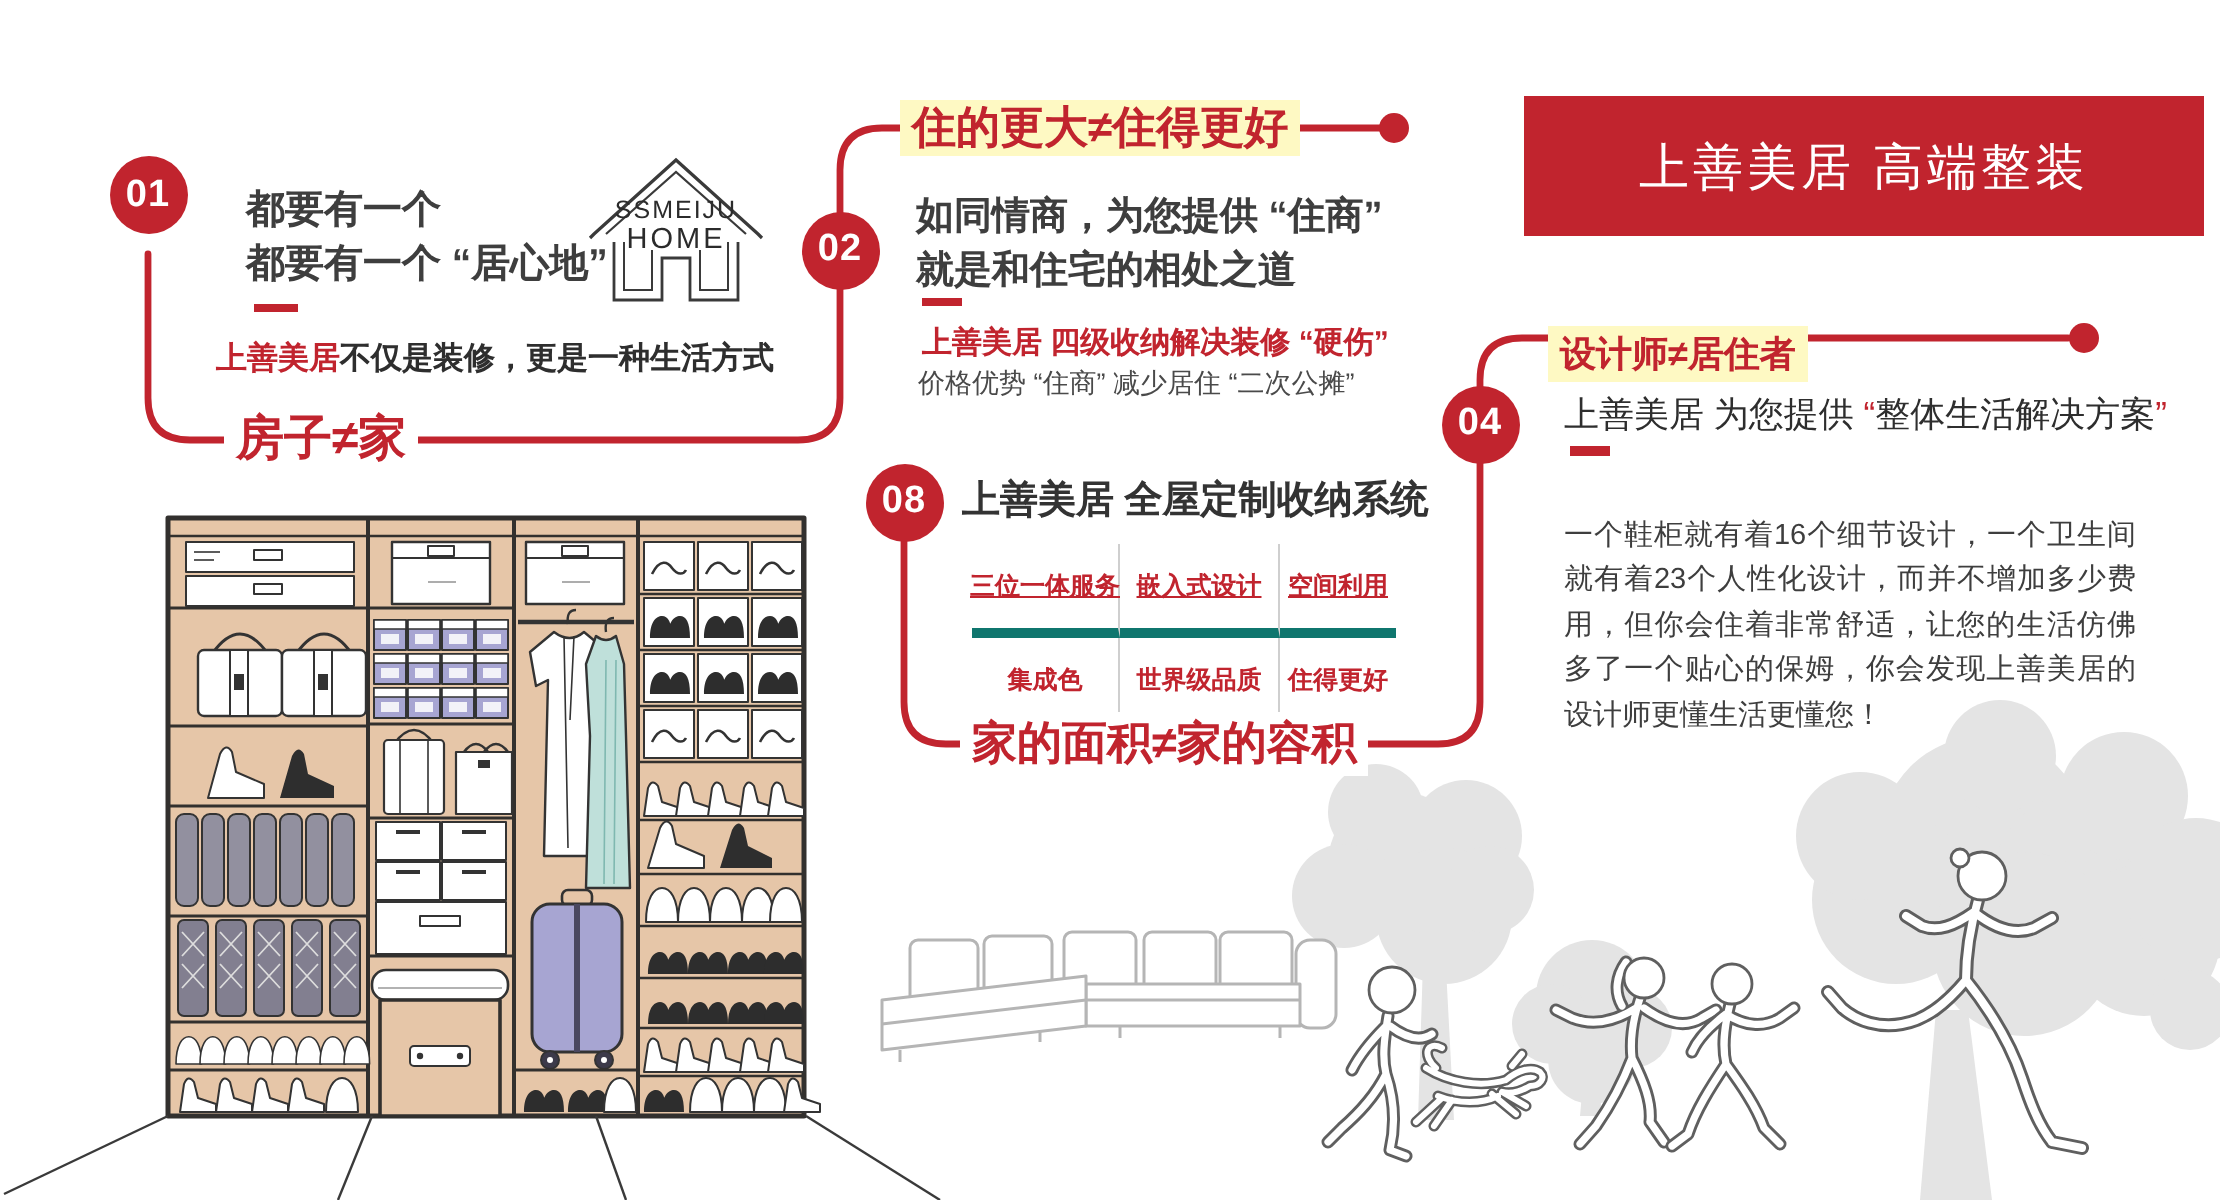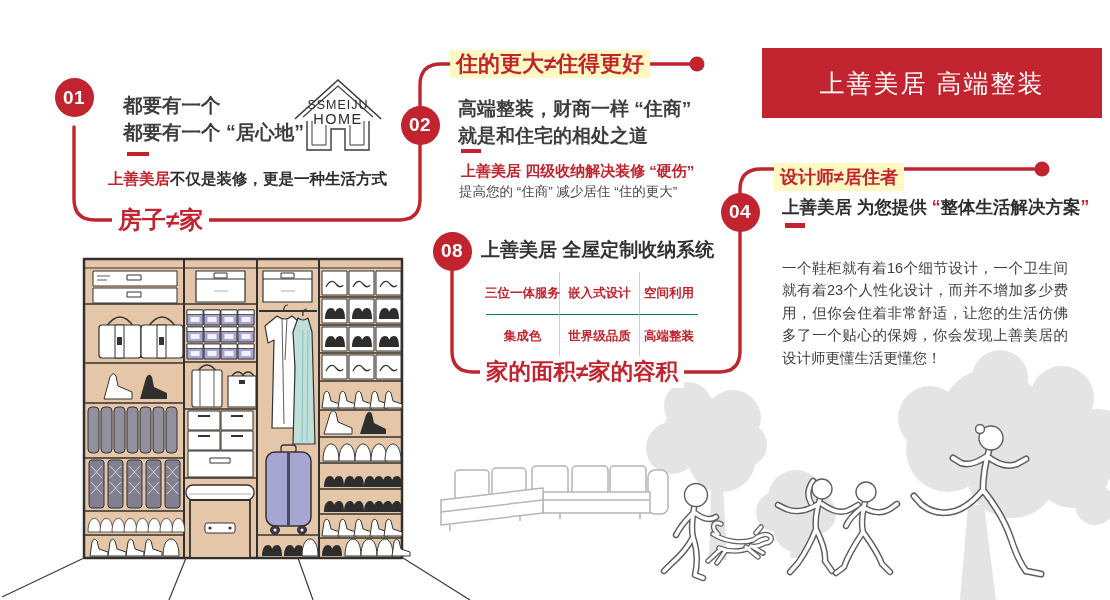--- a/index.html
+++ b/index.html
@@ -17,21 +17,21 @@
   .body-lines{position:absolute;color:var(--text);font-weight:600;white-space:nowrap;}
   .hl-red{position:absolute;color:var(--red);font-weight:bold;white-space:nowrap;}
   .note-gray{position:absolute;color:#4A4A4A;font-weight:500;white-space:nowrap;}
   #banner{position:absolute;left:762px;top:48px;width:340px;height:70px;background:var(--red);
           color:#fff;display:flex;align-items:center;justify-content:center;
           font-size:25px;font-weight:normal;letter-spacing:2px;white-space:nowrap;}
   #s03-table{position:absolute;left:486px;top:272px;display:grid;grid-template-columns:74px 80px 58px;}
   #s03-table .cell{height:42px;display:flex;align-items:center;justify-content:center;
        color:var(--red);font-weight:bold;font-size:12.5px;white-space:nowrap;}
   #s03-table .cb{border-right:1px solid #CFCFCF;}
-  #s03-table .rb{border-bottom:1px solid #0f766e;}
+  #s03-table .rb{border-bottom:5px solid #0f766e;text-decoration:underline;}
   #s04-body{position:absolute;left:782px;top:257px;width:286px;font-size:14.5px;line-height:22.4px;
        color:var(--text);font-weight:500;text-align:justify;}
 </style>
 </head>
 <body>
 
 <div id="stage">
 
   <svg class="abs" style="left:0;top:0" width="1110" height="600" viewBox="0 0 1110 600">
     <defs>
@@ -405,38 +405,38 @@
     <div>都要有一个 “居心地”</div>
   </div>
   <div class="dash" style="left:127px;top:152px;width:22px;height:4px"></div>
   <div class="abs" style="left:108px;top:169px;font-size:15.5px;font-weight:bold;white-space:nowrap">
     <span style="color:var(--red)">上善美居</span><span style="color:#2E2E2E">不仅是装修，更是一种生活方式</span>
   </div>
   <div class="tagline" style="left:112px;top:204px;font-size:24px;line-height:32px">房子≠家</div>
 
   <div class="sec-title" style="left:450px;top:50px;font-size:22px;line-height:28px">住的更大≠住得更好</div>
   <div class="body-lines" style="left:458px;top:95px;font-size:19px;line-height:27px">
-    <div>高端整装，财商一样 “住商”</div>
+    <div>如同情商，为您提供 “住商”</div>
     <div>就是和住宅的相处之道</div>
   </div>
   <div class="dash" style="left:461px;top:149px;width:20px;height:4px"></div>
   <div class="hl-red" style="left:461px;top:162px;font-size:15px">上善美居 四级收纳解决装修 “硬伤”</div>
-  <div class="note-gray" style="left:459px;top:183px;font-size:13.5px">提高您的 “住商” 减少居住 “住的更大”</div>
+  <div class="note-gray" style="left:459px;top:183px;font-size:13.5px">价格优势 “住商” 减少居住 “二次公摊”</div>
 
   <div class="abs" style="left:481px;top:237px;font-size:19px;font-weight:bold;color:#333;white-space:nowrap">上善美居 全屋定制收纳系统</div>
   <div id="s03-table">
     <div class="cell cb rb">三位一体服务</div>
     <div class="cell cb rb">嵌入式设计</div>
     <div class="cell rb">空间利用</div>
     <div class="cell cb">集成色</div>
     <div class="cell cb">世界级品质</div>
-    <div class="cell">高端整装</div>
+    <div class="cell">住得更好</div>
   </div>
   <div class="tagline" style="left:480px;top:356px;font-size:22.5px;line-height:32px">家的面积≠家的容积</div>
 
   <div class="sec-title" style="left:774px;top:163px;font-size:18px;line-height:28px">设计师≠居住者</div>
-  <div class="abs" style="left:782px;top:195px;font-size:17.5px;font-weight:bold;color:#2E2E2E;white-space:nowrap">
+  <div class="abs" style="left:782px;top:195px;font-size:17.5px;font-weight:normal;color:#2E2E2E;white-space:nowrap">
     <span>上善美居 为您提供 </span><span style="color:var(--red)">“</span><span>整体生活解决方案</span><span style="color:var(--red)">”</span>
   </div>
   <div class="dash" style="left:785px;top:223px;width:20px;height:4.5px"></div>
   <div id="s04-body">一个鞋柜就有着16个细节设计，一个卫生间就有着23个人性化设计，而并不增加多少费用，但你会住着非常舒适，让您的生活仿佛多了一个贴心的保姆，你会发现上善美居的设计师更懂生活更懂您！</div>
 
 </div>
 
 </body></html>

